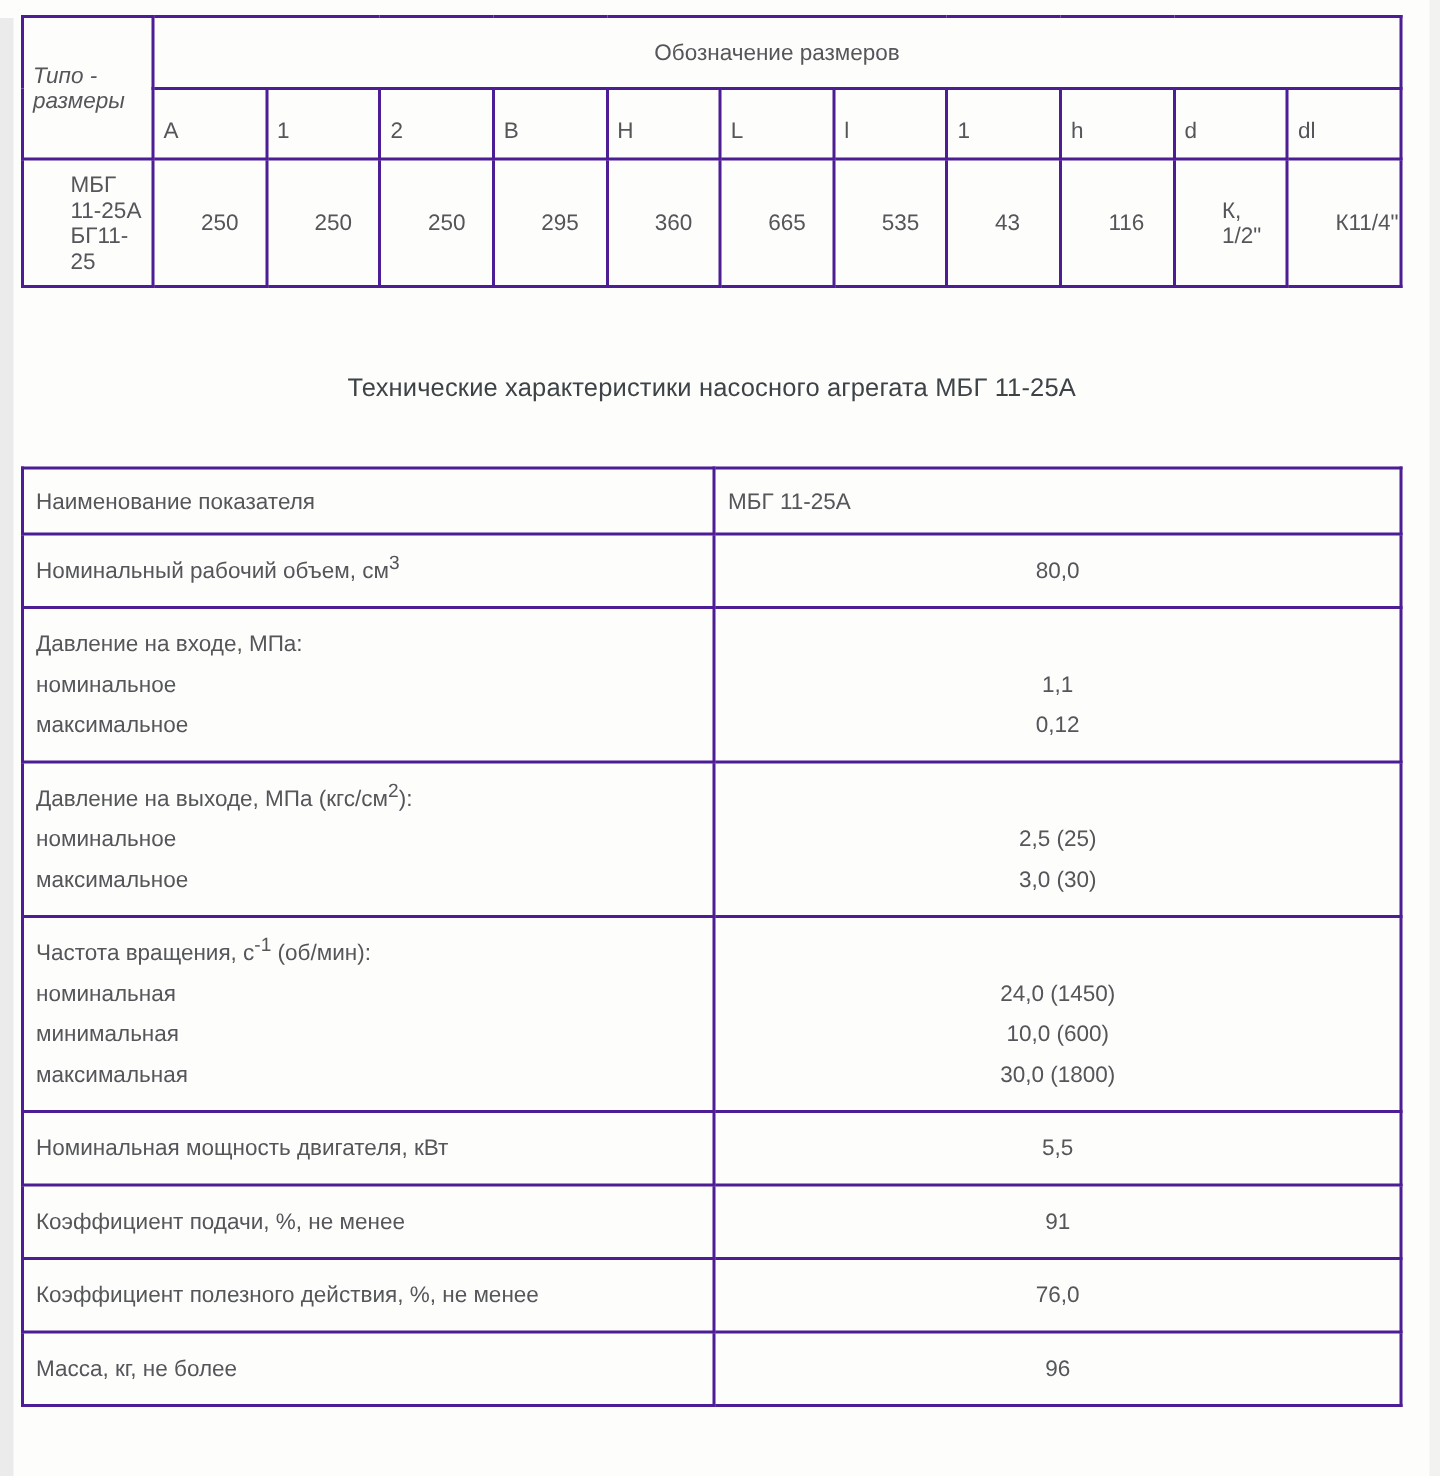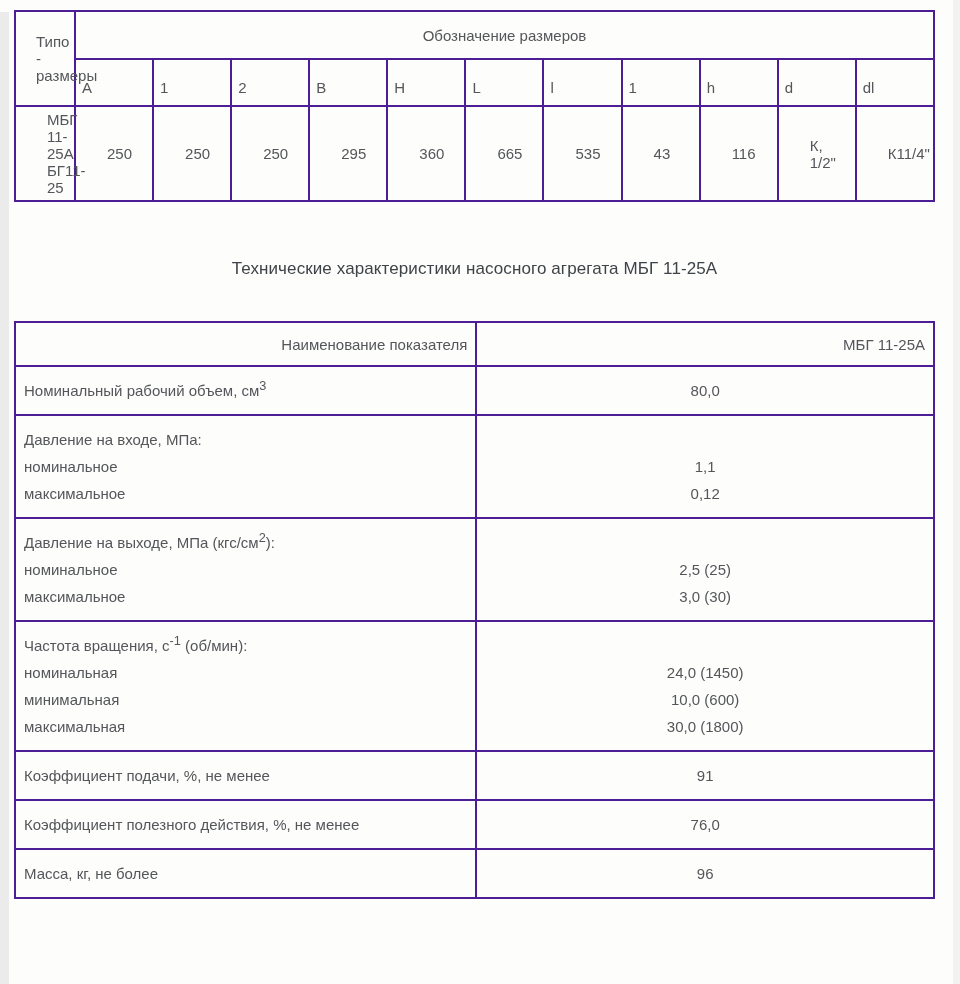--- a/index.html
+++ b/index.html
@@ -32,22 +32,23 @@
   td {
     border: 2px solid #4c1d95;
     vertical-align: middle;
     background: transparent;
   }
 
   
   .dims-table { margin-top: 10px; }
   .dims-table td { padding: 4px 6px; }
   .dims-table .corner {
-    width: 60px;
-    padding-left: 20px;
+    width: 87px;
+    padding-left: 6px;
+    font-style: italic;
   }
   .dims-table .group {
     text-align: center;
     height: 48px;
   }
   .dims-table .colhead {
     height: 47px;
     vertical-align: middle;
     padding-top: 14px;
   }
@@ -60,21 +61,21 @@
     font-size: 17px;
     font-weight: normal;
     color: #3e4347;
     letter-spacing: 0.1px;
   }
 
   
   .specs-table { margin-top: 42px; }
   .specs-table col.c-param { width: 50.2%; }
   .specs-table .p-head, .specs-table .m-head {
-    text-align: right;
+    text-align: left;
     height: 44px;
     padding: 4px 8px;
   }
   .specs-table .p-cell {
     padding: 10px 8px;
     text-align: left;
   }
   .specs-table .v-cell {
     padding: 10px 8px;
     text-align: center;
@@ -188,20 +189,28 @@
             </td>
             <td class="v-cell">
               <div class="line">&nbsp;</div>
               <div class="line">24,0 (1450)</div>
               <div class="line">10,0 (600)</div>
               <div class="line">30,0 (1800)</div>
             </td>
           </tr>
           <tr>
             <td class="p-cell">
+              <div class="line">Номинальная мощность двигателя, кВт</div>
+            </td>
+            <td class="v-cell">
+              <div class="line">5,5</div>
+            </td>
+          </tr>
+          <tr>
+            <td class="p-cell">
               <div class="line">Коэффициент подачи, %, не менее</div>
             </td>
             <td class="v-cell">
               <div class="line">91</div>
             </td>
           </tr>
           <tr>
             <td class="p-cell">
               <div class="line">Коэффициент полезного действия, %, не менее</div>
             </td>

